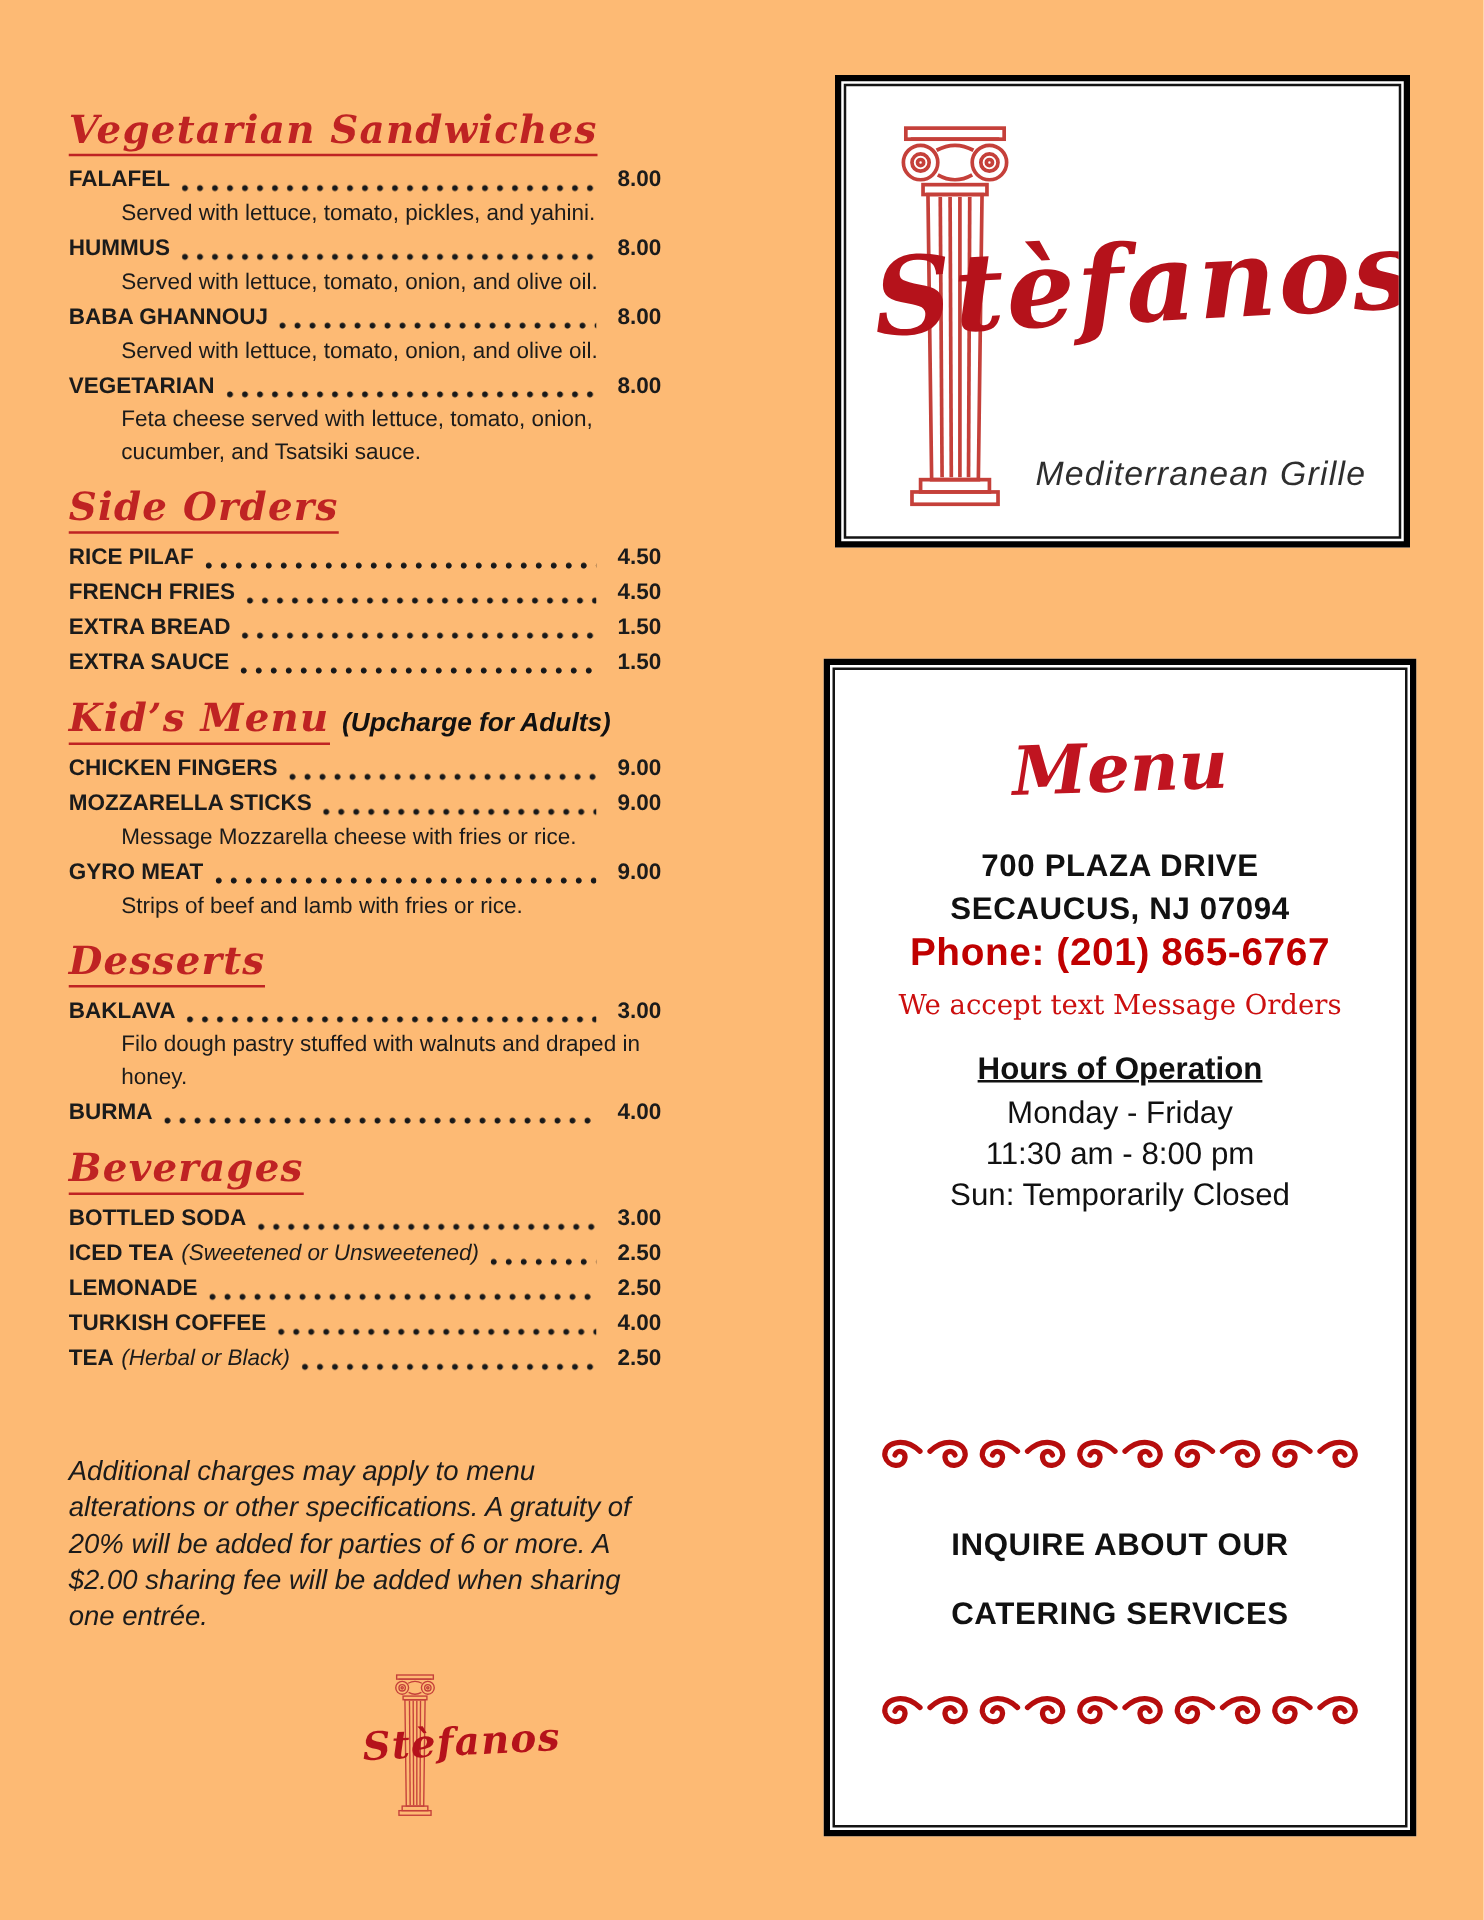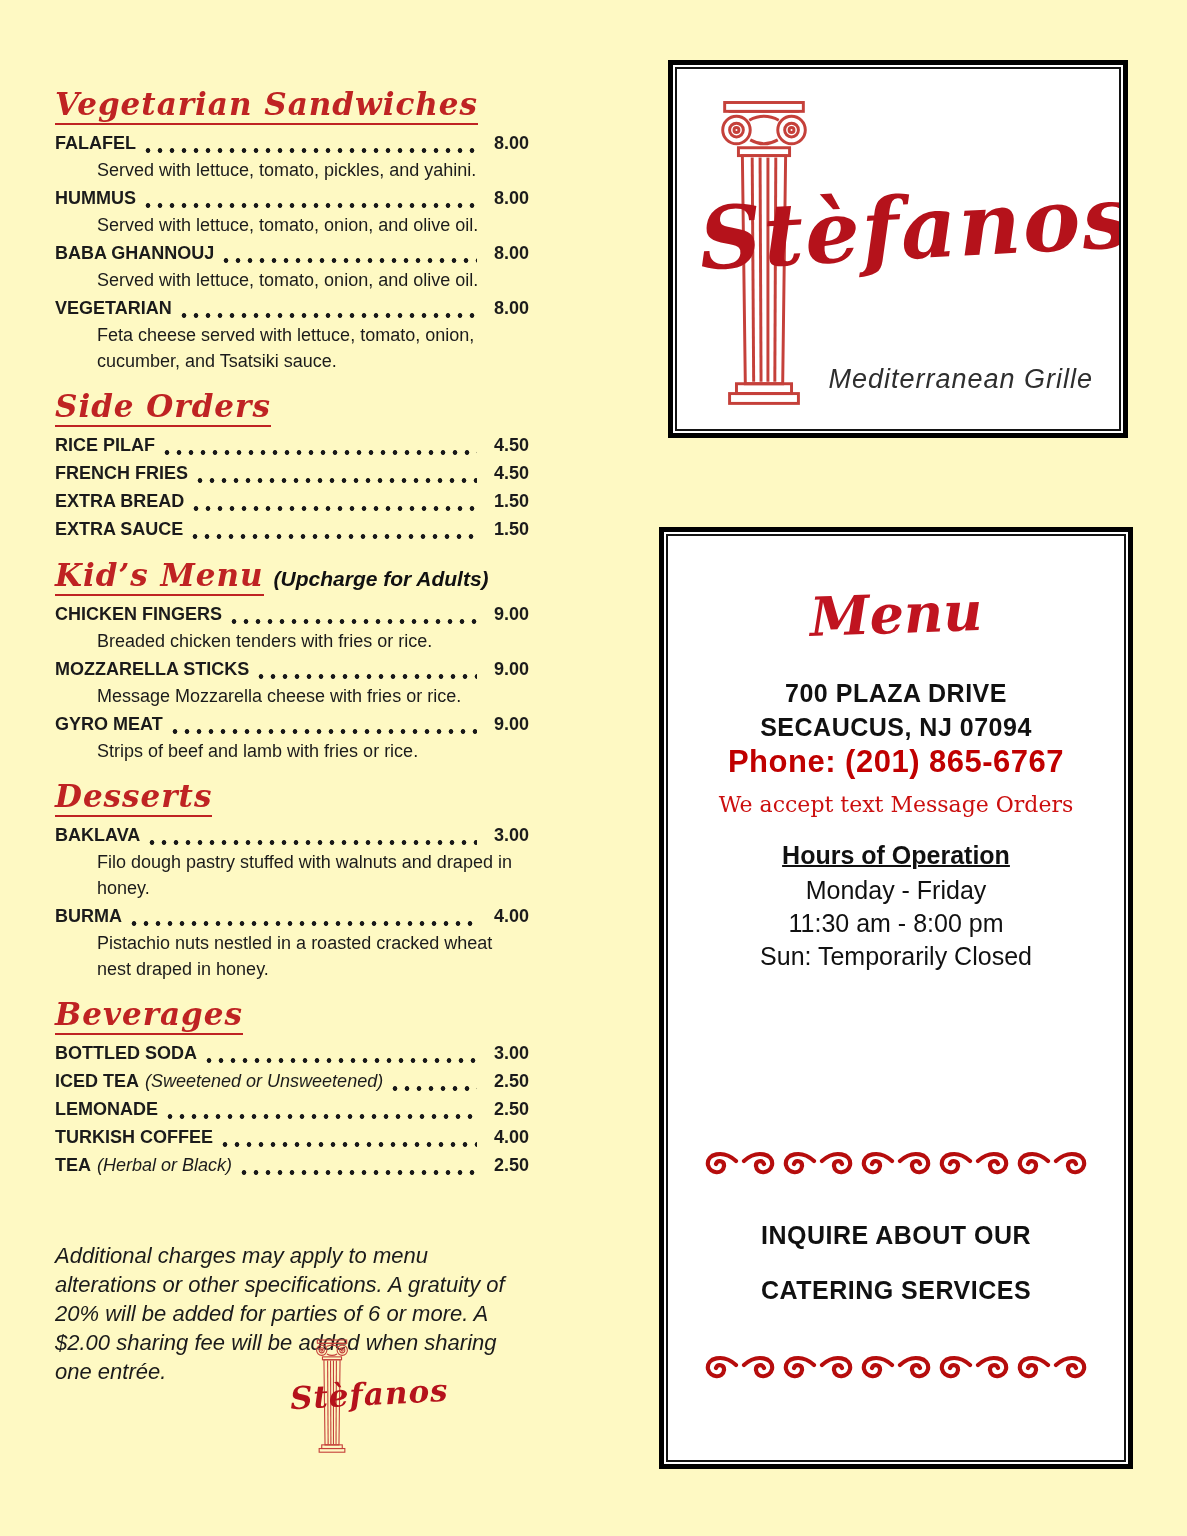--- a/index.html
+++ b/index.html
@@ -1,19 +1,19 @@
 <!DOCTYPE html>
 <html><head>
 <meta charset="utf-8">
 <style>
   html,body{margin:0;padding:0;background:#fff;}
   .page{
     position:relative;
     width:1187px;height:1536px;
-    background:#fef9c3;
+    background:#fdba74;
     font-family:"Liberation Sans", sans-serif;
     color:#1b1b1b;
     overflow:hidden;
   }
 
   
   .left-col{
     position:absolute;
     left:55px;top:86px;width:474px;
   }
@@ -300,21 +300,20 @@
 
   <section class="menu-section">
     <h2 class="section-title"><span class="script">Kid’s Menu</span><span class="title-note">(Upcharge for Adults)</span></h2>
     <div class="items">
   <div class="item">
     <div class="item-row">
       <span class="name">CHICKEN FINGERS</span>
                 <span class="leader"></span>
                 <span class="price">9.00</span>
     </div>
-    <div class="desc">Breaded chicken tenders with fries or rice.</div>
   </div>
 
   <div class="item">
     <div class="item-row">
       <span class="name">MOZZARELLA STICKS</span>
                 <span class="leader"></span>
                 <span class="price">9.00</span>
     </div>
     <div class="desc">Message Mozzarella cheese with fries or rice.</div>
   </div>
@@ -341,21 +340,20 @@
     </div>
     <div class="desc">Filo dough pastry stuffed with walnuts and draped in honey.</div>
   </div>
 
   <div class="item">
     <div class="item-row">
       <span class="name">BURMA</span>
                 <span class="leader"></span>
                 <span class="price">4.00</span>
     </div>
-    <div class="desc">Pistachio nuts nestled in a roasted cracked wheat nest draped in honey.</div>
   </div>
 </div>
   </section>
 
   <section class="menu-section">
     <h2 class="section-title"><span class="script">Beverages</span></h2>
     <div class="items">
   <div class="item">
     <div class="item-row">
       <span class="name">BOTTLED SODA</span>

